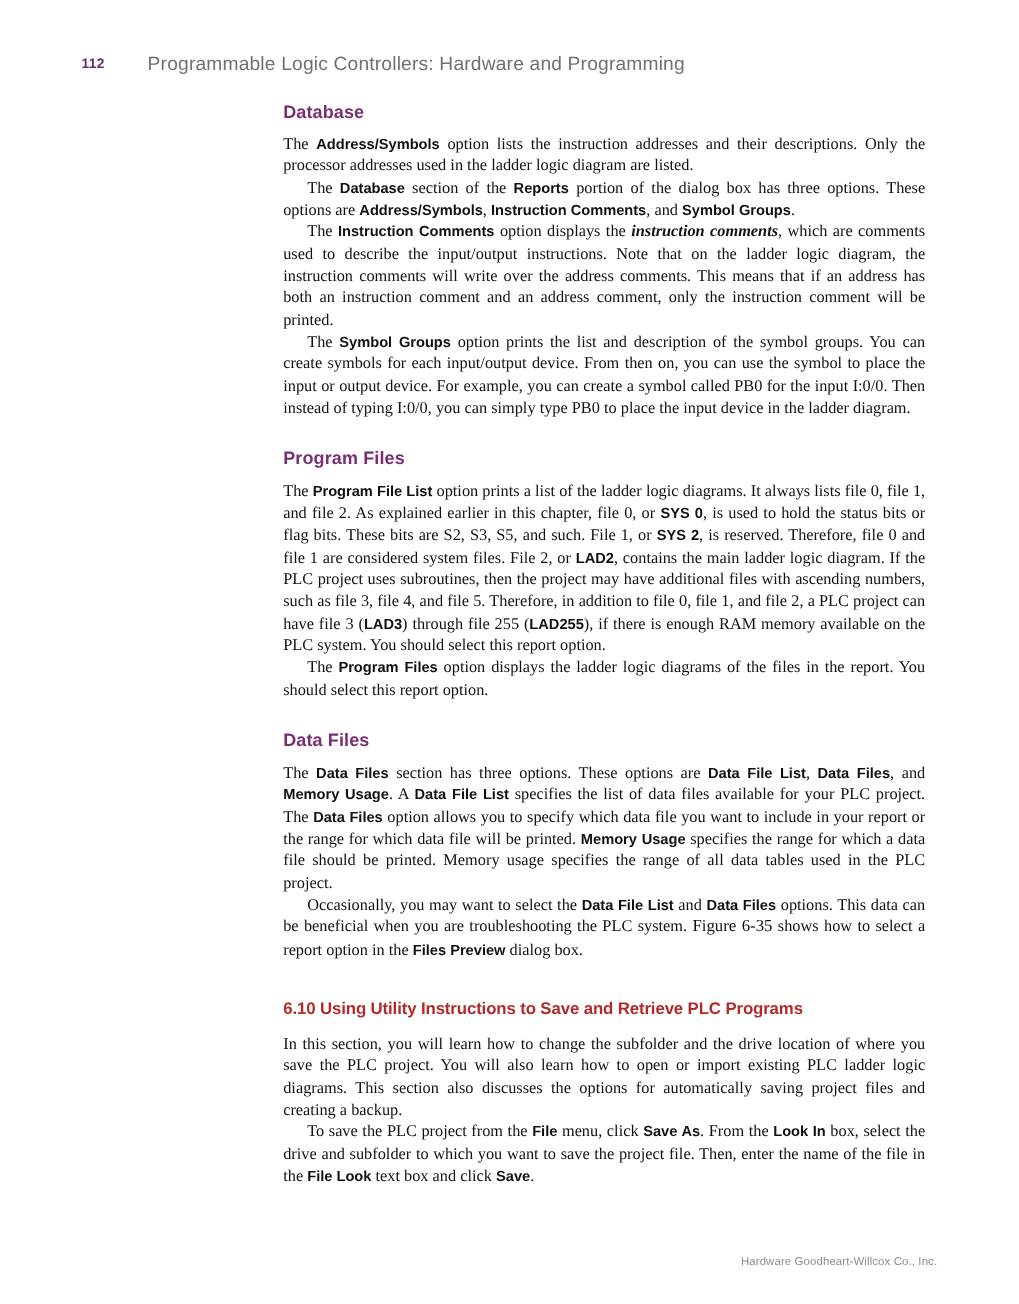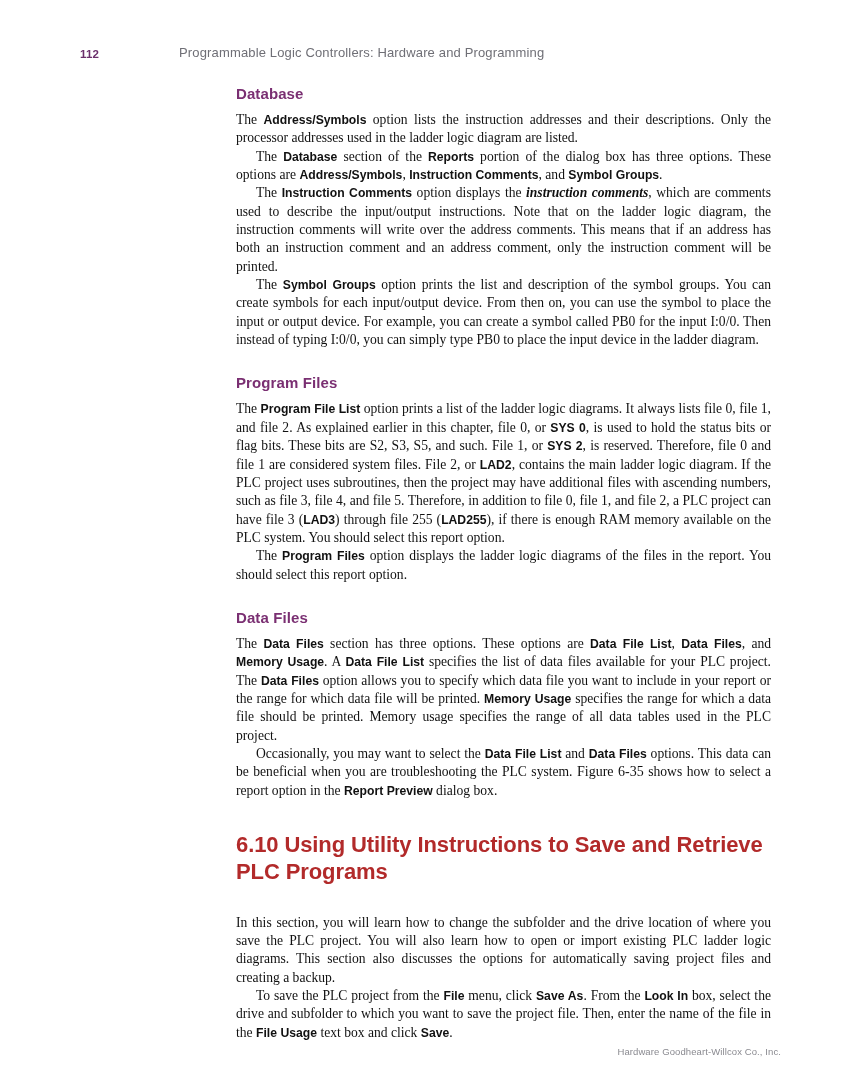--- a/index.html
+++ b/index.html
@@ -17,64 +17,63 @@
   }
   .page {
     position: relative;
     width: 849px;
     height: 1087px;
     box-sizing: border-box;
   }
   .header {
     position: absolute;
     top: 45px;
-    left: 80px;
+    left: 68px;
     width: 712px;
     display: flex;
-    align-items: flex-end;
+    align-items: center;
     gap: 0;
   }
   .page-number {
     font-family: "Liberation Sans", sans-serif;
     font-weight: bold;
     font-size: 11.5px;
     color: #6b2f6b;
     width: 55px;
     letter-spacing: 0.2px;
   }
   .running-head {
     font-family: "Liberation Sans", sans-serif;
-    font-size: 13px;
+    font-size: 16px;
     color: #6f6f76;
     letter-spacing: 0.15px;
-    margin-left: 44px;
   }
   .content {
     position: absolute;
     top: 85px;
     left: 236px;
     width: 535px;
   }
   h2.sec-head {
     font-family: "Liberation Sans", sans-serif;
     font-size: 15px;
     font-weight: bold;
     color: #7a2f72;
     margin: 0 0 9px 0;
     letter-spacing: 0.1px;
   }
   h2.sec-head.spaced {
     margin-top: 25px;
   }
   h1.chapter-head {
     font-family: "Liberation Sans", sans-serif;
-    font-size: 22px;
+    font-size: 14px;
     font-weight: bold;
     color: #b22a2a;
-    margin: 30px 0 28px 0;
+    margin: 30px 0 12px 0;
     line-height: 1.25;
     letter-spacing: -0.1px;
   }
   p.body {
     font-family: "Liberation Serif", serif;
     font-size: 13.6px;
     line-height: 1.35;
     text-align: justify;
     margin: 0;
     color: #111;
@@ -123,24 +122,24 @@
         <h2 class="sec-head">Database</h2>
         <p class="body">The <span class="term">Address/Symbols</span> option lists the instruction addresses and their descriptions. Only the processor addresses used in the ladder logic diagram are listed.</p>
         <p class="body">The <span class="term">Database</span> section of the <span class="term">Reports</span> portion of the dialog box has three options. These options are <span class="term">Address/Symbols</span>, <span class="term">Instruction Comments</span>, and <span class="term">Symbol Groups</span>.</p>
         <p class="body">The <span class="term">Instruction Comments</span> option displays the <span class="emph">instruction comments</span>, which are comments used to describe the input/output instructions. Note that on the ladder logic diagram, the instruction comments will write over the address comments. This means that if an address has both an instruction comment and an address comment, only the instruction comment will be printed.</p>
         <p class="body">The <span class="term">Symbol Groups</span> option prints the list and description of the symbol groups. You can create symbols for each input/output device. From then on, you can use the symbol to place the input or output device. For example, you can create a symbol called PB0 for the input I:0/0. Then instead of typing I:0/0, you can simply type PB0 to place the input device in the ladder diagram.</p>
         <h2 class="sec-head spaced">Program Files</h2>
         <p class="body">The <span class="term">Program File List</span> option prints a list of the ladder logic diagrams. It always lists file 0, file 1, and file 2. As explained earlier in this chapter, file 0, or <span class="term">SYS 0</span>, is used to hold the status bits or flag bits. These bits are S2, S3, S5, and such. File 1, or <span class="term">SYS 2</span>, is reserved. Therefore, file 0 and file 1 are considered system files. File 2, or <span class="term">LAD2</span>, contains the main ladder logic diagram. If the PLC project uses subroutines, then the project may have additional files with ascending numbers, such as file 3, file 4, and file 5. Therefore, in addition to file 0, file 1, and file 2, a PLC project can have file 3 (<span class="term">LAD3</span>) through file 255 (<span class="term">LAD255</span>), if there is enough RAM memory available on the PLC system. You should select this report option.</p>
         <p class="body">The <span class="term">Program Files</span> option displays the ladder logic diagrams of the files in the report. You should select this report option.</p>
         <h2 class="sec-head spaced">Data Files</h2>
         <p class="body">The <span class="term">Data Files</span> section has three options. These options are <span class="term">Data File List</span>, <span class="term">Data Files</span>, and <span class="term">Memory Usage</span>. A <span class="term">Data File List</span> specifies the list of data files available for your PLC project. The <span class="term">Data Files</span> option allows you to specify which data file you want to include in your report or the range for which data file will be printed. <span class="term">Memory Usage</span> specifies the range for which a data file should be printed. Memory usage specifies the range of all data tables used in the PLC project.</p>
-        <p class="body">Occasionally, you may want to select the <span class="term">Data File List</span> and <span class="term">Data Files</span> options. This data can be beneficial when you are troubleshooting the PLC system. <span class="figref">Figure 6-35</span> shows how to select a report option in the <span class="term">Report Preview</span> dialog box.</p>
+        <p class="body">Occasionally, you may want to select the <span class="term">Data File List</span> and <span class="term">Data Files</span> options. This data can be beneficial when you are troubleshooting the PLC system. <span class="figref">Figure 6-35</span> shows how to select a report option in the <span class="term">Files Preview</span> dialog box.</p>
       </div>
     <div id="chapter-root">
         <h1 class="chapter-head">6.10 Using Utility Instructions to Save and Retrieve PLC Programs</h1>
         <p class="body">In this section, you will learn how to change the subfolder and the drive location of where you save the PLC project. You will also learn how to open or import existing PLC ladder logic diagrams. This section also discusses the options for automatically saving project files and creating a backup.</p>
-        <p class="body">To save the PLC project from the <span class="term">File</span> menu, click <span class="term">Save As</span>. From the <span class="term">Look In</span> box, select the drive and subfolder to which you want to save the project file. Then, enter the name of the file in the <span class="term">File Usage</span> text box and click <span class="term">Save</span>.</p>
+        <p class="body">To save the PLC project from the <span class="term">File</span> menu, click <span class="term">Save As</span>. From the <span class="term">Look In</span> box, select the drive and subfolder to which you want to save the project file. Then, enter the name of the file in the <span class="term">File Look</span> text box and click <span class="term">Save</span>.</p>
       </div>
   </div>
 
   <div class="footer">Hardware Goodheart-Willcox Co., Inc.</div>
 
 </div>
 
 </body></html>

